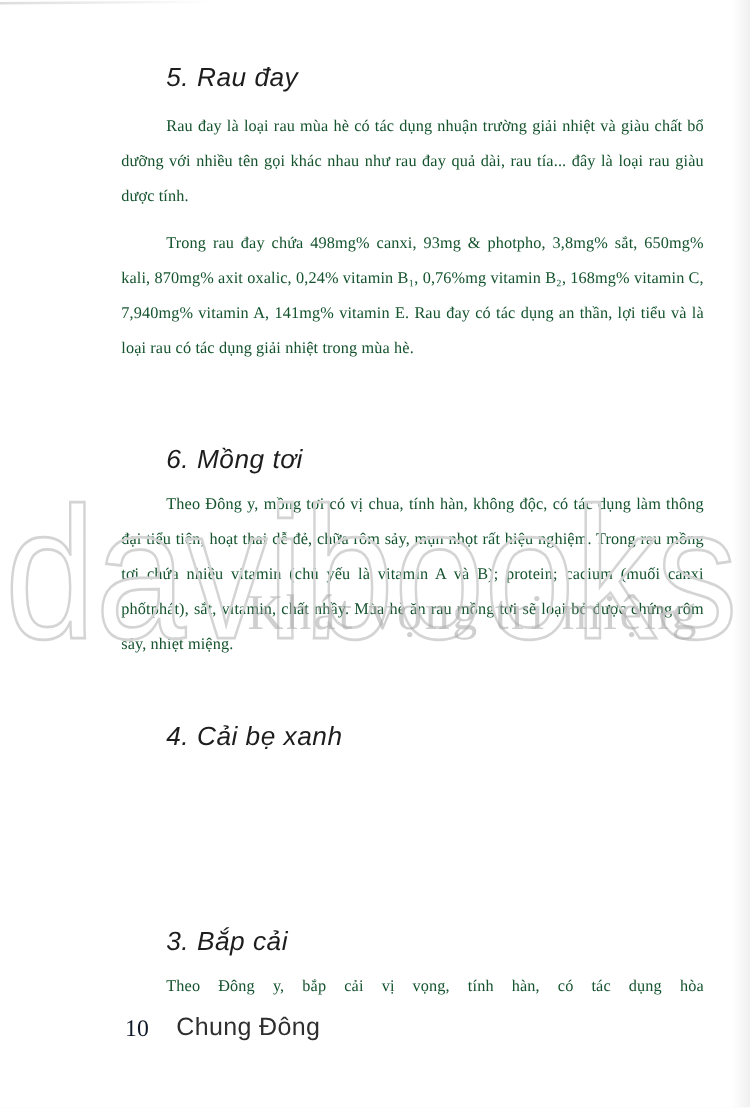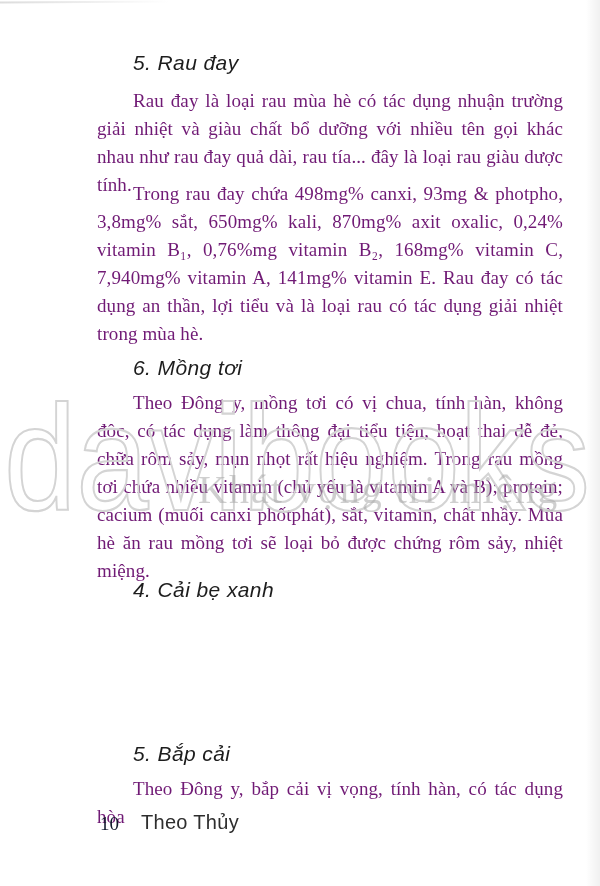--- a/index.html
+++ b/index.html
@@ -32,23 +32,23 @@
   .heading{
     font-family:"Liberation Sans",sans-serif;
     font-style:italic;
     font-size:21px;
     line-height:26px;
     color:#1d1d1d;
     margin:0 0 0 36px;
     letter-spacing:0.4px;
   }
   .para{
-    font-size:19px;
+    font-size:13px;
     line-height:28px;
-    color:#701a75;
+    color:#14532d;
     text-align:justify;
     text-indent:36px;
     margin:0;
     letter-spacing:0.1px;
   }
   .para.fill-last{text-align-last:justify;}
   .footer{
     position:absolute;top:811px;left:0;width:600px;height:30px;z-index:1;
   }
   .page-number{
@@ -105,29 +105,29 @@
   </div>
   <div class="block" style="top:389px">
     <p class="para">Theo Đông y, mồng tơi có vị chua, tính hàn, không độc, có tác dụng làm thông đại tiểu tiện, hoạt thai dễ đẻ, chữa rôm sảy, mụn nhọt rất hiệu nghiệm. Trong rau mồng tơi chứa nhiều vitamin (chủ yếu là vitamin A và B); protein; cacium (muối canxi phốtphát), sắt, vitamin, chất nhầy. Mùa hè ăn rau mồng tơi sẽ loại bỏ được chứng rôm sảy, nhiệt miệng.</p>
   </div>
 
   <div class="block" style="top:577px">
     <div class="heading">4. Cải bẹ xanh</div>
   </div>
 
   <div class="block" style="top:741px">
-    <div class="heading">5. Bắp cải</div>
+    <div class="heading">3. Bắp cải</div>
   </div>
   <div class="block" style="top:775px">
     <p class="para fill-last">Theo Đông y, bắp cải vị vọng, tính hàn, có tác dụng hòa</p>
   </div>
 
   <svg class="watermark-brand" viewBox="0 0 592 176" aria-hidden="true">
     <text x="0" y="150" textLength="586" lengthAdjust="spacingAndGlyphs">davibooks</text>
   </svg>
   <div class="watermark-slogan">Khát vọng tri miệng</div>
 
   <div class="footer">
     <span class="page-number">10</span>
-    <span class="running-author">Theo Thủy</span>
+    <span class="running-author">Chung Đông</span>
   </div>
 
 </div>
 
 </body></html>

